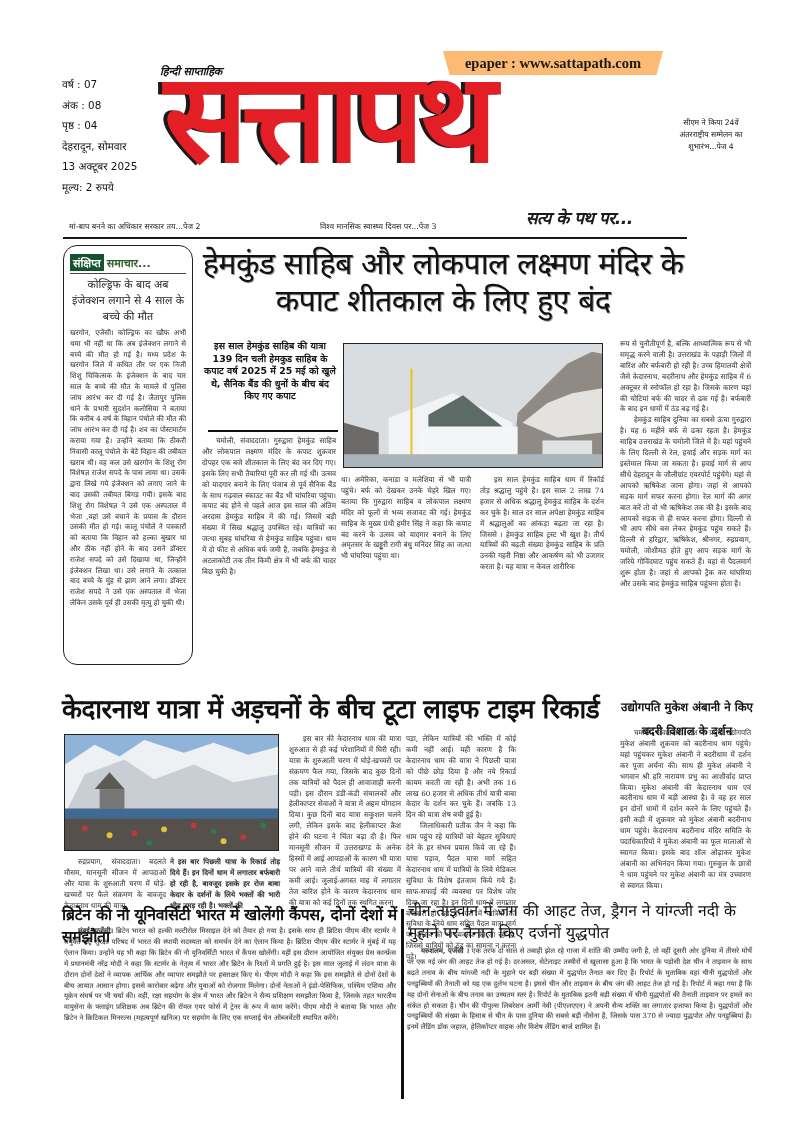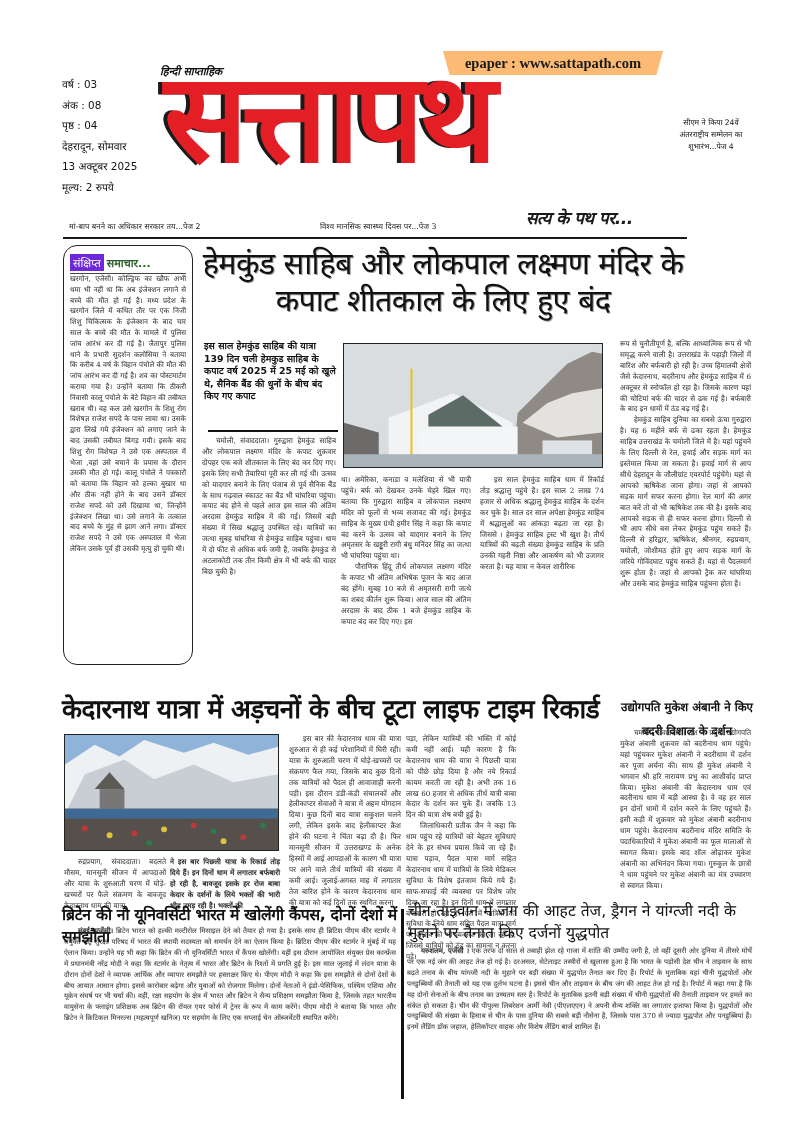--- a/index.html
+++ b/index.html
@@ -18,28 +18,28 @@
   #side-promo { left: 676px; top: 117px; width: 70px; font-size: 7.6px; line-height: 12px; text-align: center; color: #111; }
   #tagline { left: 526px; top: 206px; font-style: italic; font-weight: bold; font-size: 17px; color: #1a1a1a; letter-spacing: -0.5px; }
   .teaser { top: 221px; font-size: 7.8px; color: #222; }
   #teaser1 { left: 69px; }
   #teaser2 { left: 320px; }
   #top-rule { left: 63px; top: 237px; width: 624px; height: 2px; background: #1a1a1a; }
 
   
   #brief { left: 63px; top: 245px; width: 130px; height: 420px; border: 1.2px solid #222; border-radius: 14px; padding: 8px 6px; }
   #brief-head { display: flex; align-items: center; gap: 3px; border-bottom: 1px solid #444; padding-bottom: 2px; }
-  #brief-badge { background: #6d28d9; color: #fff; font-weight: normal; font-size: 11px; padding: 1px 3px; }
+  #brief-badge { background: #14532d; color: #fff; font-weight: bold; font-size: 11px; padding: 1px 3px; }
   #brief-label { font-weight: bold; font-size: 11px; color: #2e5f2e; }
   #brief-title { text-align: center; font-size: 10.8px; line-height: 16px; margin: 3px 0 3px; color: #222; }
   #brief-body { font-size: 7.1px; line-height: 10.8px; }
 
   
   #lead-head { left: 198px; top: 245px; width: 490px; text-align: center; font-weight: normal; font-size: 30.5px; line-height: 37px; color: #111; letter-spacing: -0.6px; text-shadow: 1px 1px 0 #999; }
-  #lead-sub { left: 204px; top: 340px; width: 132px; font-weight: bold; font-size: 9.4px; line-height: 12.6px; color: #111; }
+  #lead-sub { left: 204px; top: 340px; width: 132px; text-align: center; font-weight: bold; font-size: 9.4px; line-height: 12.6px; color: #111; }
   #lead-sub-rule { left: 208px; top: 430px; width: 130px; height: 2px; background: #111; }
   #lead-col1 { left: 202px; top: 436px; width: 134px; }
   #lead-photo { left: 343px; top: 343px; width: 260px; height: 125px; border: 1.5px solid #222; overflow: hidden; }
   #lead-col2 { left: 341px; top: 475px; width: 130px; }
   #lead-col3 { left: 480px; top: 475px; width: 124px; }
   #lead-col4 { left: 620px; top: 339px; width: 131px; }
   #side-head { left: 620px; top: 695px; width: 134px; text-align: center; font-weight: bold; font-size: 11.6px; line-height: 24px; color: #111; }
   #side-col { left: 620px; top: 728px; width: 131px; }
 
   
@@ -56,21 +56,21 @@
   #divider-v { left: 401px; top: 909px; width: 3px; height: 190px; background: #111; }
   #china-head { left: 408px; top: 900px; width: 340px; text-align: left; font-size: 15.6px; line-height: 22px; color: #111; }
   #china-body { left: 407px; top: 946px; width: 345px; font-size: 7px; line-height: 10.9px; }
   #brit-body p, #china-body p { text-indent: 14px; }
   .dateline { font-weight: bold; }
 </style>
 </head>
 <body>
 
 <div id="meta" class="abs">
-  <div>वर्ष : 03</div>
+  <div>वर्ष : 07</div>
   <div>अंक : 08</div>
   <div>पृष्ठ : 04</div>
   <div>देहरादून, सोमवार</div>
   <div>13 अक्टूबर 2025</div>
   <div>मूल्य: 2 रुपये</div>
 </div>
 <div id="weekly-tag" class="abs">हिन्दी साप्ताहिक</div>
 <div id="logo" class="abs">
   <span>सत्तापथ</span>
 </div>
@@ -79,20 +79,21 @@
 <div id="tagline" class="abs">सत्य के पथ पर...</div>
 <div id="teaser1" class="abs teaser">मां-बाप बनने का अधिकार सरकार तय...पेज 2</div>
 <div id="teaser2" class="abs teaser">विश्व मानसिक स्वास्थ्य दिवस पर...पेज 3</div>
 <div id="top-rule" class="abs"></div>
 
 <div id="brief" class="abs">
   <div id="brief-head">
     <span id="brief-badge">संक्षिप्त</span>
     <span id="brief-label">समाचार...</span>
   </div>
+  <div id="brief-title">कोल्ड्रिफ के बाद अब इंजेक्शन लगाने से 4 साल के बच्चे की मौत</div>
   <div id="brief-body" class="col-text">खरगोन, एजेंसी। कोल्ड्रिफ का खौफ अभी थमा भी नहीं था कि अब इंजेक्शन लगाने से बच्चे की मौत हो गई है। मध्य प्रदेश के खरगोन जिले में कथित तौर पर एक निजी शिशु चिकित्सक के इंजेक्शन के बाद चार साल के बच्चे की मौत के मामले में पुलिस जांच आरंभ कर दी गई है। जैतापुर पुलिस थाने के प्रभारी सुदर्शन कलोसिया ने बताया कि करीब 4 वर्ष के विहान पंचोले की मौत की जांच आरंभ कर दी गई है। शव का पोस्टमार्टम कराया गया है। उन्होंने बताया कि ठीकरी निवासी कालू पंचोले के बेटे विहान की तबीयत खराब थी। वह कल उसे खरगोन के शिशु रोग विशेषज्ञ राजेश सपदे के पास लाया था। उसके द्वारा लिखे गये इंजेक्शन को लगाए जाने के बाद उसकी तबीयत बिगड़ गयी। इसके बाद शिशु रोग विशेषज्ञ ने उसे एक अस्पताल में भेजा ,वहां उसे बचाने के प्रयास के दौरान उसकी मौत हो गई। कालू पंचोले ने पत्रकारों को बताया कि विहान को हल्का बुखार था और ठीक नहीं होने के बाद उसने डॉक्टर राजेश सपदे को उसे दिखाया था, जिन्होंने इंजेक्शन लिखा था। उसे लगाने के तत्काल बाद बच्चे के मुंह से झाग आने लगा। डॉक्टर राजेश सपदे ने उसे एक अस्पताल में भेजा लेकिन उसके पूर्व ही उसकी मृत्यु हो चुकी थी।</div>
 </div>
 
 <div id="lead-head" class="abs">हेमकुंड साहिब और लोकपाल लक्ष्मण मंदिर के कपाट शीतकाल के लिए हुए बंद</div>
 <div id="lead-sub" class="abs">इस साल हेमकुंड साहिब की यात्रा 139 दिन चली हेमकुड साहिब के कपाट वर्ष 2025 में 25 मई को खुले थे, सैनिक बैंड की धुनों के बीच बंद किए गए कपाट</div>
 <div id="lead-sub-rule" class="abs"></div>
 <div id="lead-col1" class="abs col-text">
   <p>चमोली, संवाददाता। गुरुद्वारा हेमकुंड साहिब और लोकपाल लक्ष्मण मंदिर के कपाट शुक्रवार दोपहर एक बजे शीतकाल के लिए बंद कर दिए गए। इसके लिए सभी तैयारियां पूरी कर ली गई थीं। उत्सव को यादगार बनाने के लिए पंजाब से पूर्व सैनिक बैंड के साथ गढ़वाल स्काउट का बैंड भी घांघरिया पहुंचा। कपाट बंद होने से पहले आज इस साल की अंतिम अरदास हेमकुंड साहिब में की गई। जिसमें बड़ी संख्या में सिख श्रद्धालु उपस्थित रहे। यात्रियों का जत्था सुबह घांघरिया से हेमकुंड साहिब पहुंचा। धाम में दो फीट से अधिक बर्फ जमी है, जबकि हेमकुंड से अटलाकोटी तक तीन किमी क्षेत्र में भी बर्फ की चादर बिछ चुकी है।</p>
 </div>
 <div id="lead-photo" class="abs">
@@ -104,21 +105,20 @@
     <polygon points="45,75 110,50 170,80 170,115 45,115" fill="#f2f3f4"></polygon>
     <polygon points="85,72 120,52 160,84 85,84" fill="#5d6b66"></polygon>
     <rect x="75" y="84" width="100" height="35" fill="#f4f5f6"></rect>
     <line x1="68" y1="25" x2="68" y2="115" stroke="#e8c319" stroke-width="2"></line>
     <rect x="0" y="112" width="260" height="13" fill="#a9b4bb"></rect>
     <rect x="200" y="98" width="50" height="14" fill="#dfe2e4"></rect>
   </svg>
 </div>
 <div id="lead-col2" class="abs col-text">
   <p style="text-indent:0">था। अमेरिका, कनाडा व मलेशिया से भी यात्री पहुंचे। बर्फ को देखकर उनके चेहरे खिल गए। बताया कि गुरुद्वारा साहिब व लोकपाल लक्ष्मण मंदिर को फूलों से भव्य सजावट की गई। हेमकुंड साहिब के मुख्य ग्रंथी हमीर सिंह ने कहा कि कपाट बंद करने के उत्सव को यादगार बनाने के लिए अमृतसर के खड्डूरी रागी बंधु मनिंदर सिंह का जत्था भी घांघरिया पहुंचा था।</p>
-  <p>पौराणिक हिंदू तीर्थ लोकपाल लक्ष्मण मंदिर के कपाट भी अंतिम अभिषेक पूजन के बाद आज बंद होंगे। सुबह 10 बजे से अमृतसरी रागी जत्थे का शबद कीर्तन शुरू किया। आज साल की अंतिम अरदास के बाद ठीक 1 बजे हेमकुंड साहिब के कपाट बंद कर दिए गए। इस</p>
 </div>
 <div id="lead-col3" class="abs col-text">
   <p>इस साल हेमकुंड साहिब धाम में रिकॉर्ड तोड़ श्रद्धालु पहुंचे है। इस साल 2 लाख 74 हजार से अधिक श्रद्धालु हेमकुंड साहिब के दर्शन कर चुके है। साल दर साल अपेक्षा हेमकुंड साहिब में श्रद्धालुओं का आंकड़ा बढ़ता जा रहा है। जिससे । हेमकुंड साहिब ट्रस्ट भी खुश है। तीर्थ यात्रियों की बढ़ती संख्या हेमकुंड साहिब के प्रति उनकी गहरी निष्ठा और आकर्षण को भी उजागर करता है। यह यात्रा न केवल शारीरिक</p>
 </div>
 <div id="lead-col4" class="abs col-text">
   <p style="text-indent:0">रूप से चुनौतीपूर्ण है, बल्कि आध्यात्मिक रूप से भी समृद्ध करने वाली है। उत्तराखंड के पहाड़ी जिलों में बारिश और बर्फबारी हो रही है। उच्च हिमालयी क्षेत्रों जैसे केदारनाथ, बदरीनाथ और हेमकुंड साहिब में 6 अक्टूबर से स्नोफॉल हो रहा है। जिसके कारण यहां की चोटियां बर्फ की चादर से ढक गई है। बर्फबारी के बाद इन धामों में ठंड बढ़ गई है।</p>
   <p>हेमकुंड साहिब दुनिया का सबसे ऊंचा गुरुद्वारा है। यह 6 महीने बर्फ से ढका रहता है। हेमकुंड साहिब उत्तराखंड के चमोली जिले में है। यहां पहुंचने के लिए दिल्ली से रेल, हवाई और सड़क मार्ग का इस्तेमाल किया जा सकता है। हवाई मार्ग से आप सीधे देहरादून के जौलीग्रांट एयरपोर्ट पहुंचेंगे। यहां से आपको ऋषिकेश जाना होगा। जहां से आपको सड़क मार्ग सफर करना होगा। रेल मार्ग की अगर बात करें तो वो भी ऋषिकेश तक की है। इसके बाद आपको सड़क से ही सफर करना होगा। दिल्ली से भी आप सीधे बस लेकर हेमकुंड पहुंच सकते हैं। दिल्ली से हरिद्वार, ऋषिकेश, श्रीनगर, रुद्रप्रयाग, चमोली, जोशीमठ होते हुए आप सड़क मार्ग के जरिये गोविंदघाट पहुंच सकते हैं। यहां से पैदलमार्ग शुरू होता है। जहां से आपको ट्रैक कर घांघरिया और उसके बाद हेमकुंड साहिब पहुंचना होता है।</p>
 </div>
 
 <div id="side-head" class="abs">उद्योगपति मुकेश अंबानी ने किए बदरी विशाल के दर्शन</div>

